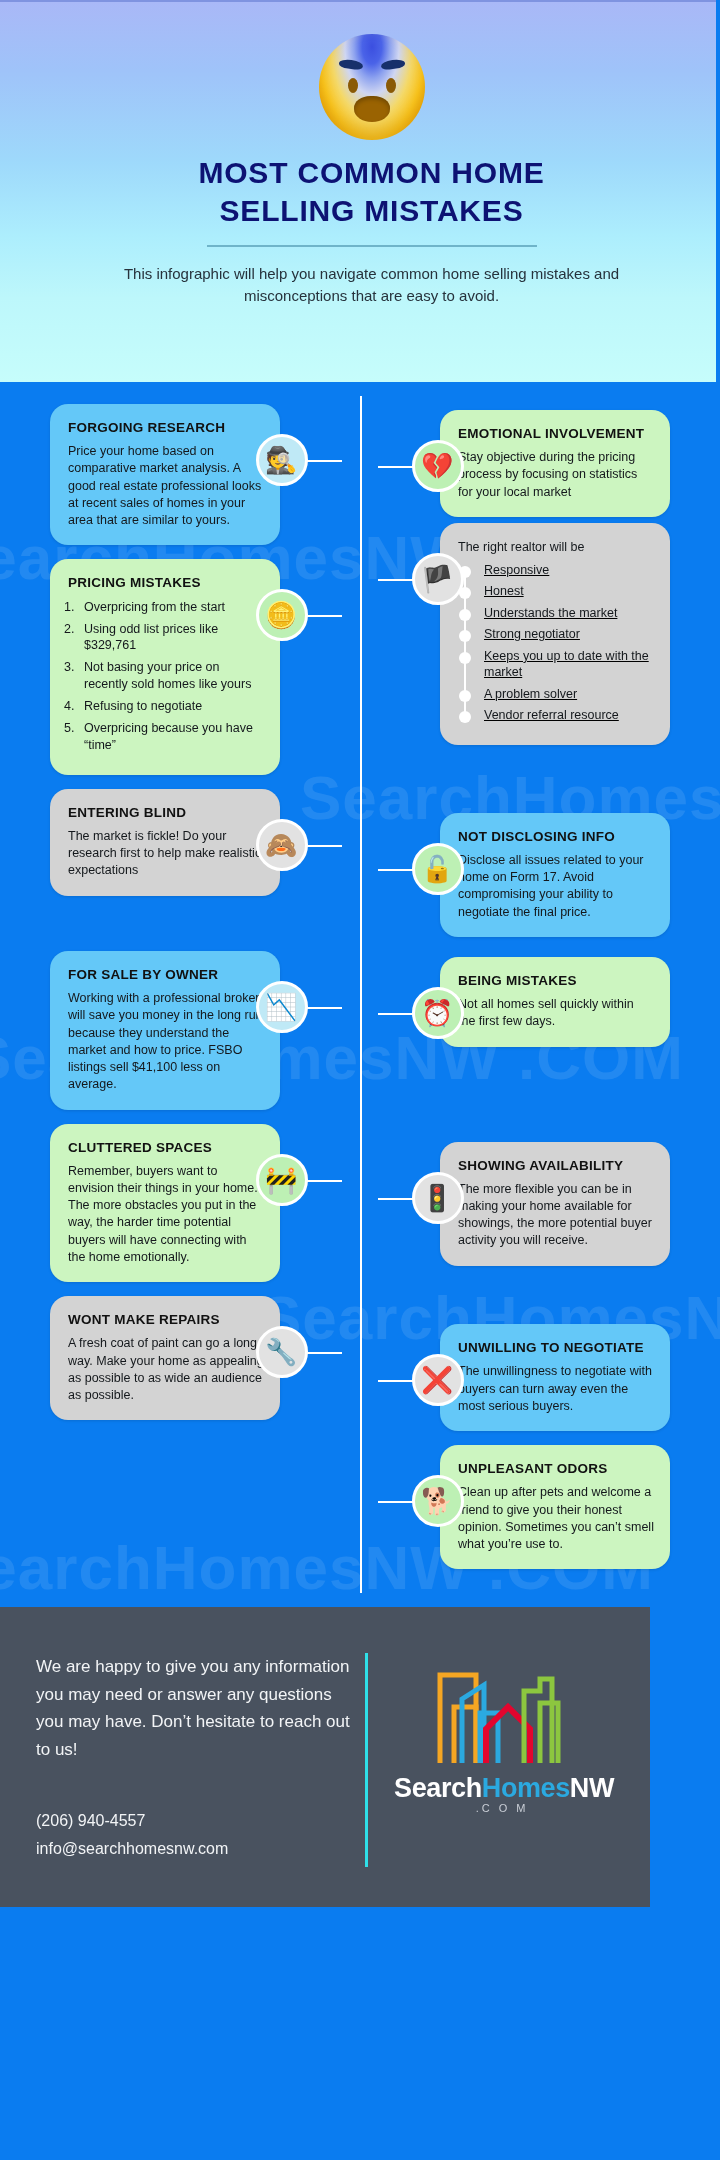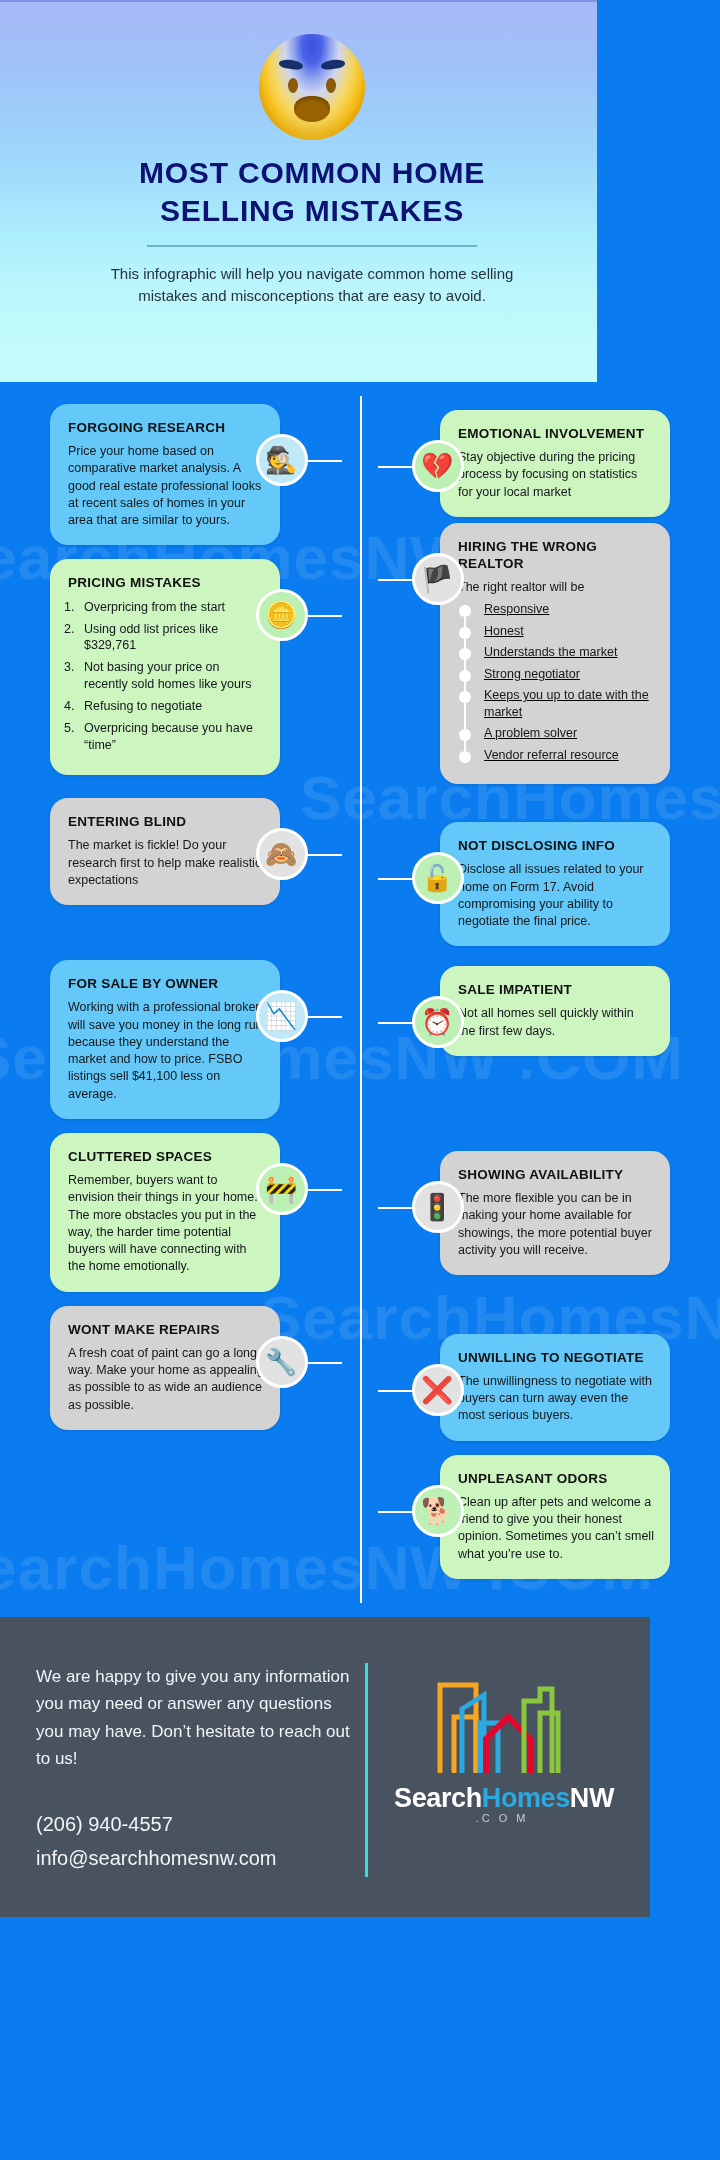--- a/index.html
+++ b/index.html
@@ -12,21 +12,21 @@
     position: relative;
     width: 720px;
     height: 2160px;
     overflow: hidden;
     background: #0a7cf0;
   }
 
   
   .header {
     position: relative;
-    width: 597px;
+    width: 716px;
     height: 382px;
     background: linear-gradient(180deg,
       #a9b8f7 0%,
       #9fc3f9 18%,
       #9ed9fb 42%,
       #adeefd 62%,
       #bdf7fb 78%,
       #c6fdfb 100%);
     padding-top: 18px;
     text-align: center;
@@ -186,21 +186,21 @@
     padding: 46px 36px 40px 36px;
     display: flex;
     align-items: flex-start;
     min-height: 300px;
   }
   .footer .left { width: 368px; }
   .footer .ft-msg {
     color: #f2f4f6; font-size: 17px; line-height: 1.62; font-weight: 300;
   }
   .footer .ft-contact {
-    margin-top: 34px; color: #f2f4f6; font-size: 20px; line-height: 1.7; font-weight: 300;
+    margin-top: 44px; color: #f2f4f6; font-size: 16px; line-height: 1.7; font-weight: 300;
   }
   .footer .divider {
     width: 3px; align-self: stretch; background: #2fe0e8; margin: 0 26px 0 6px;
   }
   .footer .right { flex: 1; display: flex; flex-direction: column; align-items: center; padding-top: 10px; }
   .logo-mark { width: 160px; height: 104px; }
   .logo-word {
     margin-top: 6px; font-size: 27px; font-weight: 700; letter-spacing: -.4px;
   }
   .logo-word .w1 { color: #ffffff; }
@@ -270,21 +270,20 @@
                 <li>Not basing your price on recently sold homes like yours</li>
                 <li>Refusing to negotiate</li>
                 <li>Overpricing because you have “time”</li>
               </ol>
               <div class="icon-bubble ib-green on-right">🪙</div>
               <div class="connector" style="right: -62px; left: auto; width: 36px; top: 56px;"></div>
             </div>
           </div>
           <div class="col col-r" style="margin-top: -36px;">
             <div class="card gray card-r">
-              <h3>HIRING THE WRONG REALTOR</h3>
               <p>The right realtor will be</p>
               <ul class="bullets">
                 <li>Responsive</li>
                 <li>Honest</li>
                 <li>Understands the market</li>
                 <li>Strong negotiator</li>
                 <li>Keeps you up to date with the market</li>
                 <li>A problem solver</li>
                 <li>Vendor referral resource</li>
               </ul>
@@ -315,21 +314,21 @@
           <div class="col col-l" style="padding-top: 0px;">
             <div class="card blue card-l">
               <h3>FOR SALE BY OWNER</h3>
               <p>Working with a professional broker will save you money in the long run because they understand the market and how to price. FSBO listings sell $41,100 less on average.</p>
               <div class="icon-bubble ib-blue on-right">📉</div>
               <div class="connector" style="right: -62px; left: auto; width: 36px; top: 56px;"></div>
             </div>
           </div>
           <div class="col col-r" style="margin-top: 6px;">
             <div class="card green card-r">
-              <h3>SALE IMPATIENT</h3>
+              <h3>BEING MISTAKES</h3>
               <p>Not all homes sell quickly within the first few days.</p>
               <div class="icon-bubble ib-green on-left">⏰</div>
               <div class="connector" style="left: -62px; width: 36px; top: 56px;"></div>
             </div>
           </div>
         </div>
         <div class="row" style="margin-bottom: 14px;">
           <div class="col col-l" style="padding-top: 0px;">
             <div class="card green card-l">
               <h3>CLUTTERED SPACES</h3>

